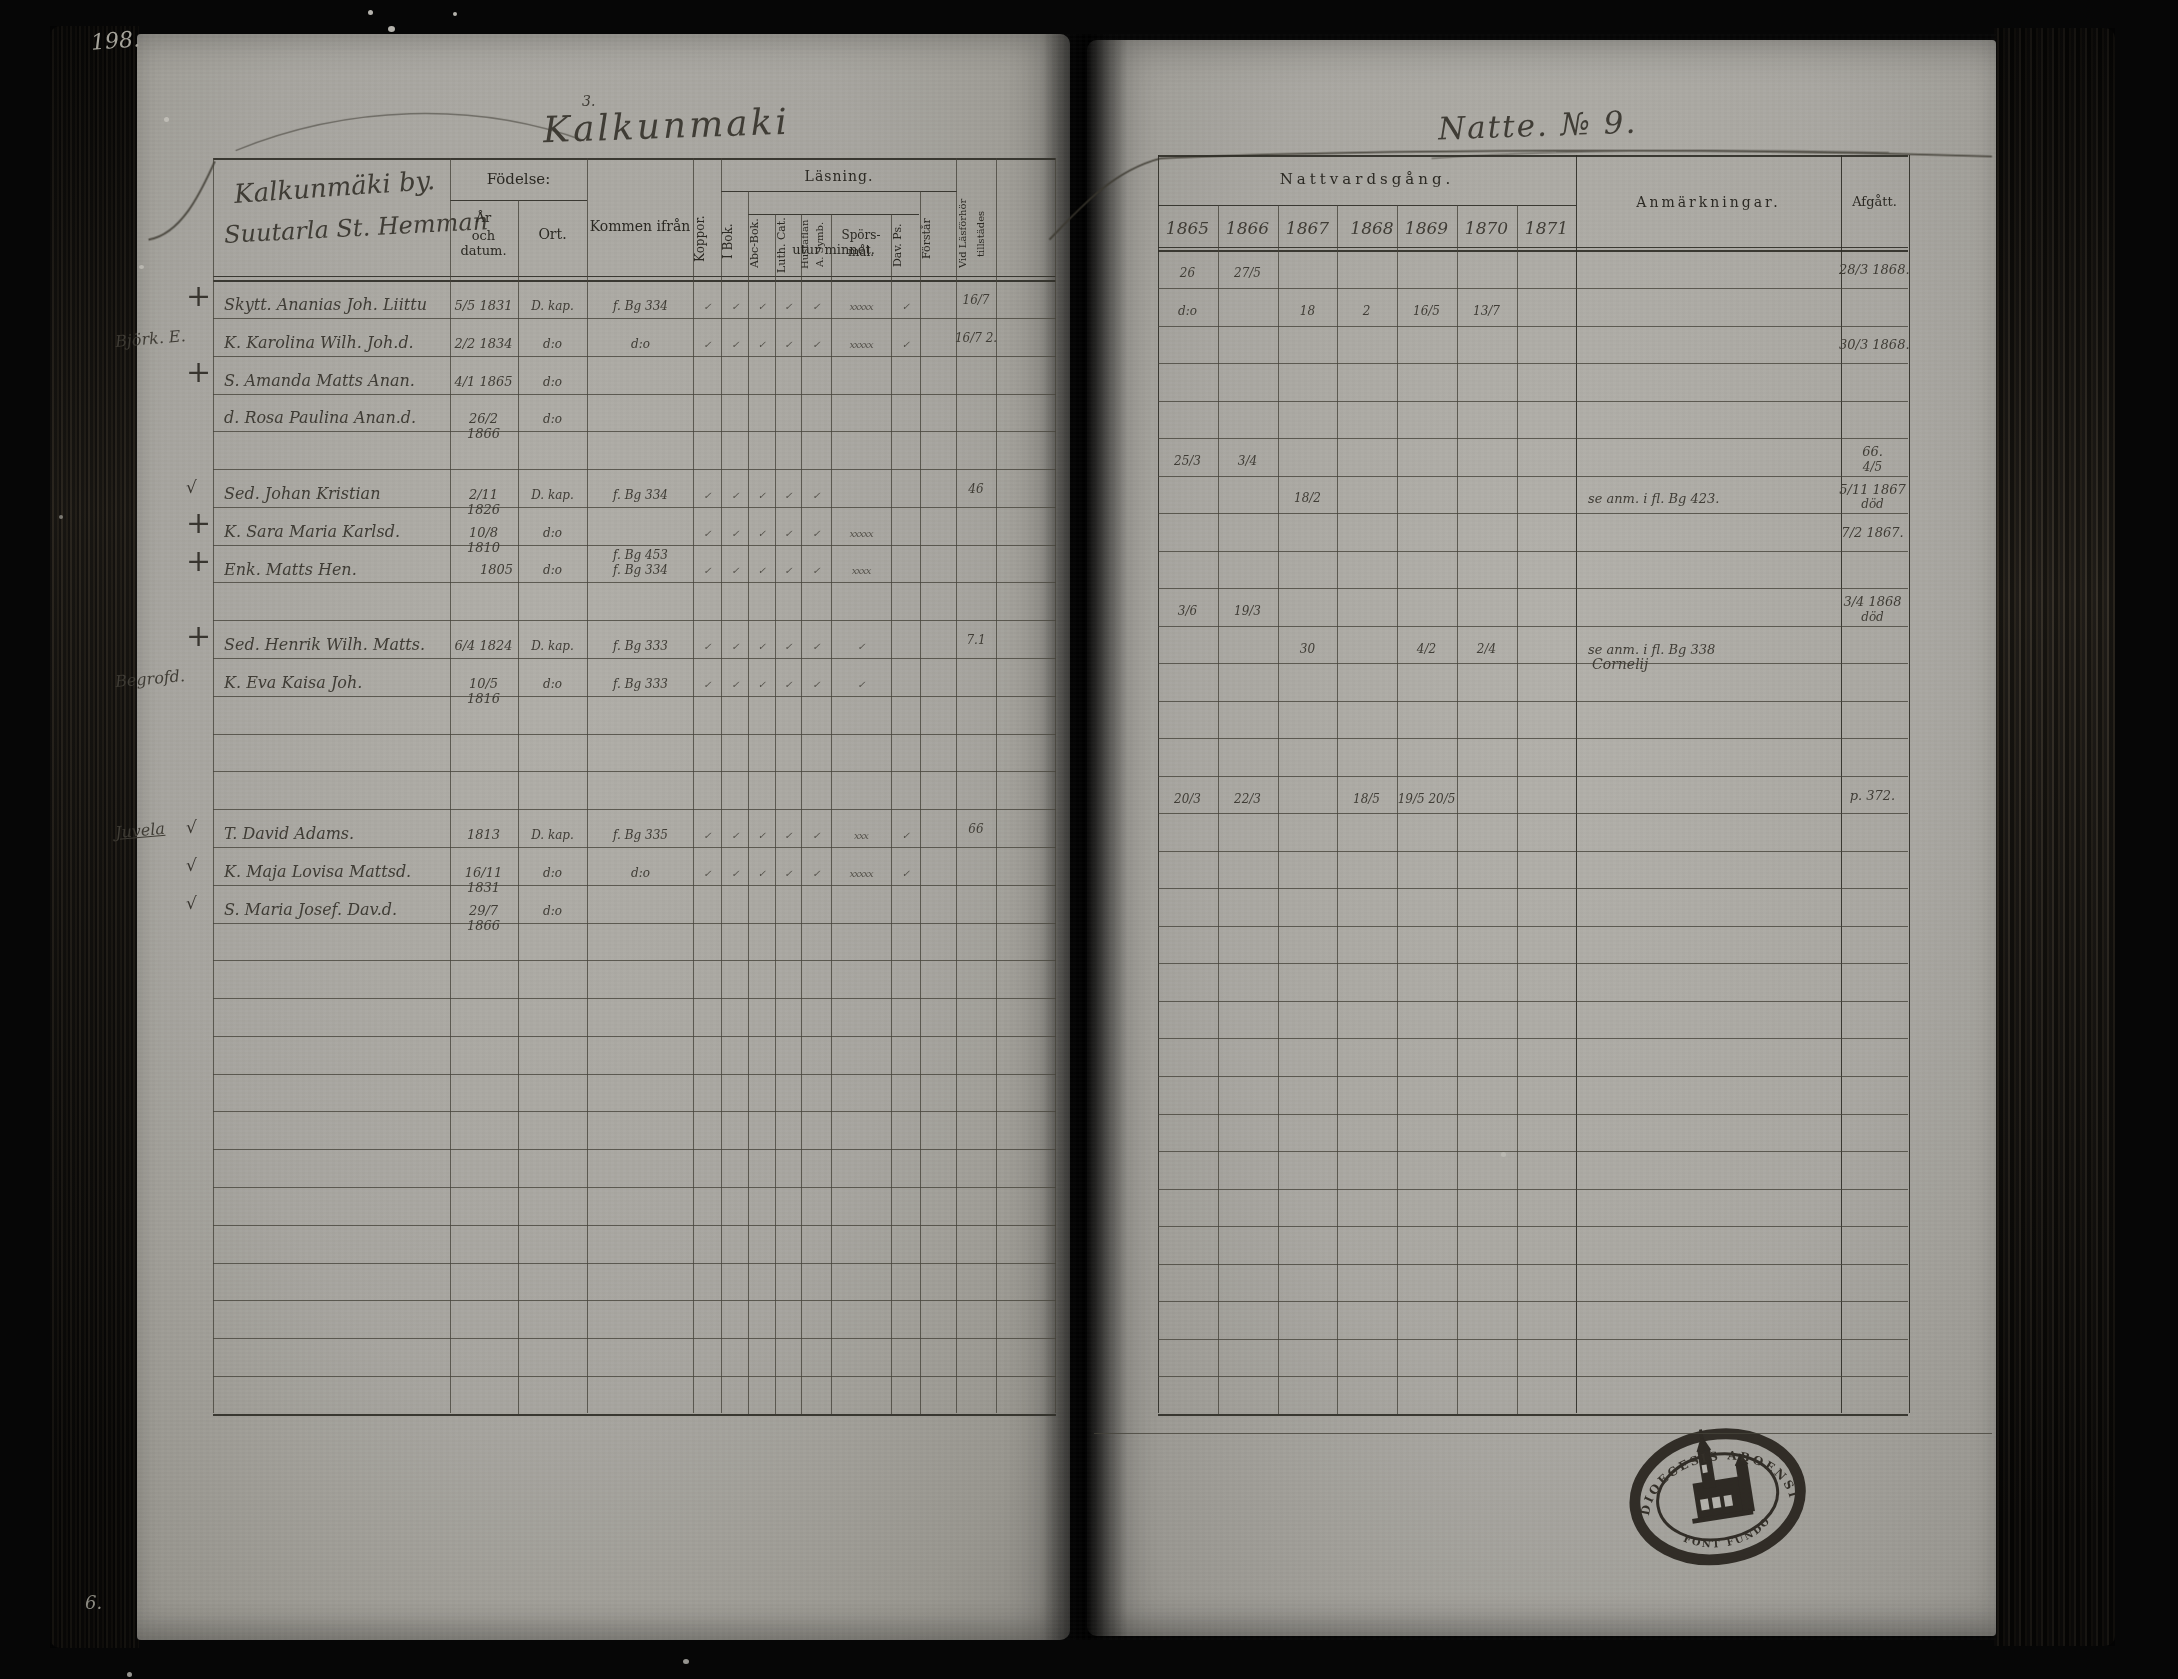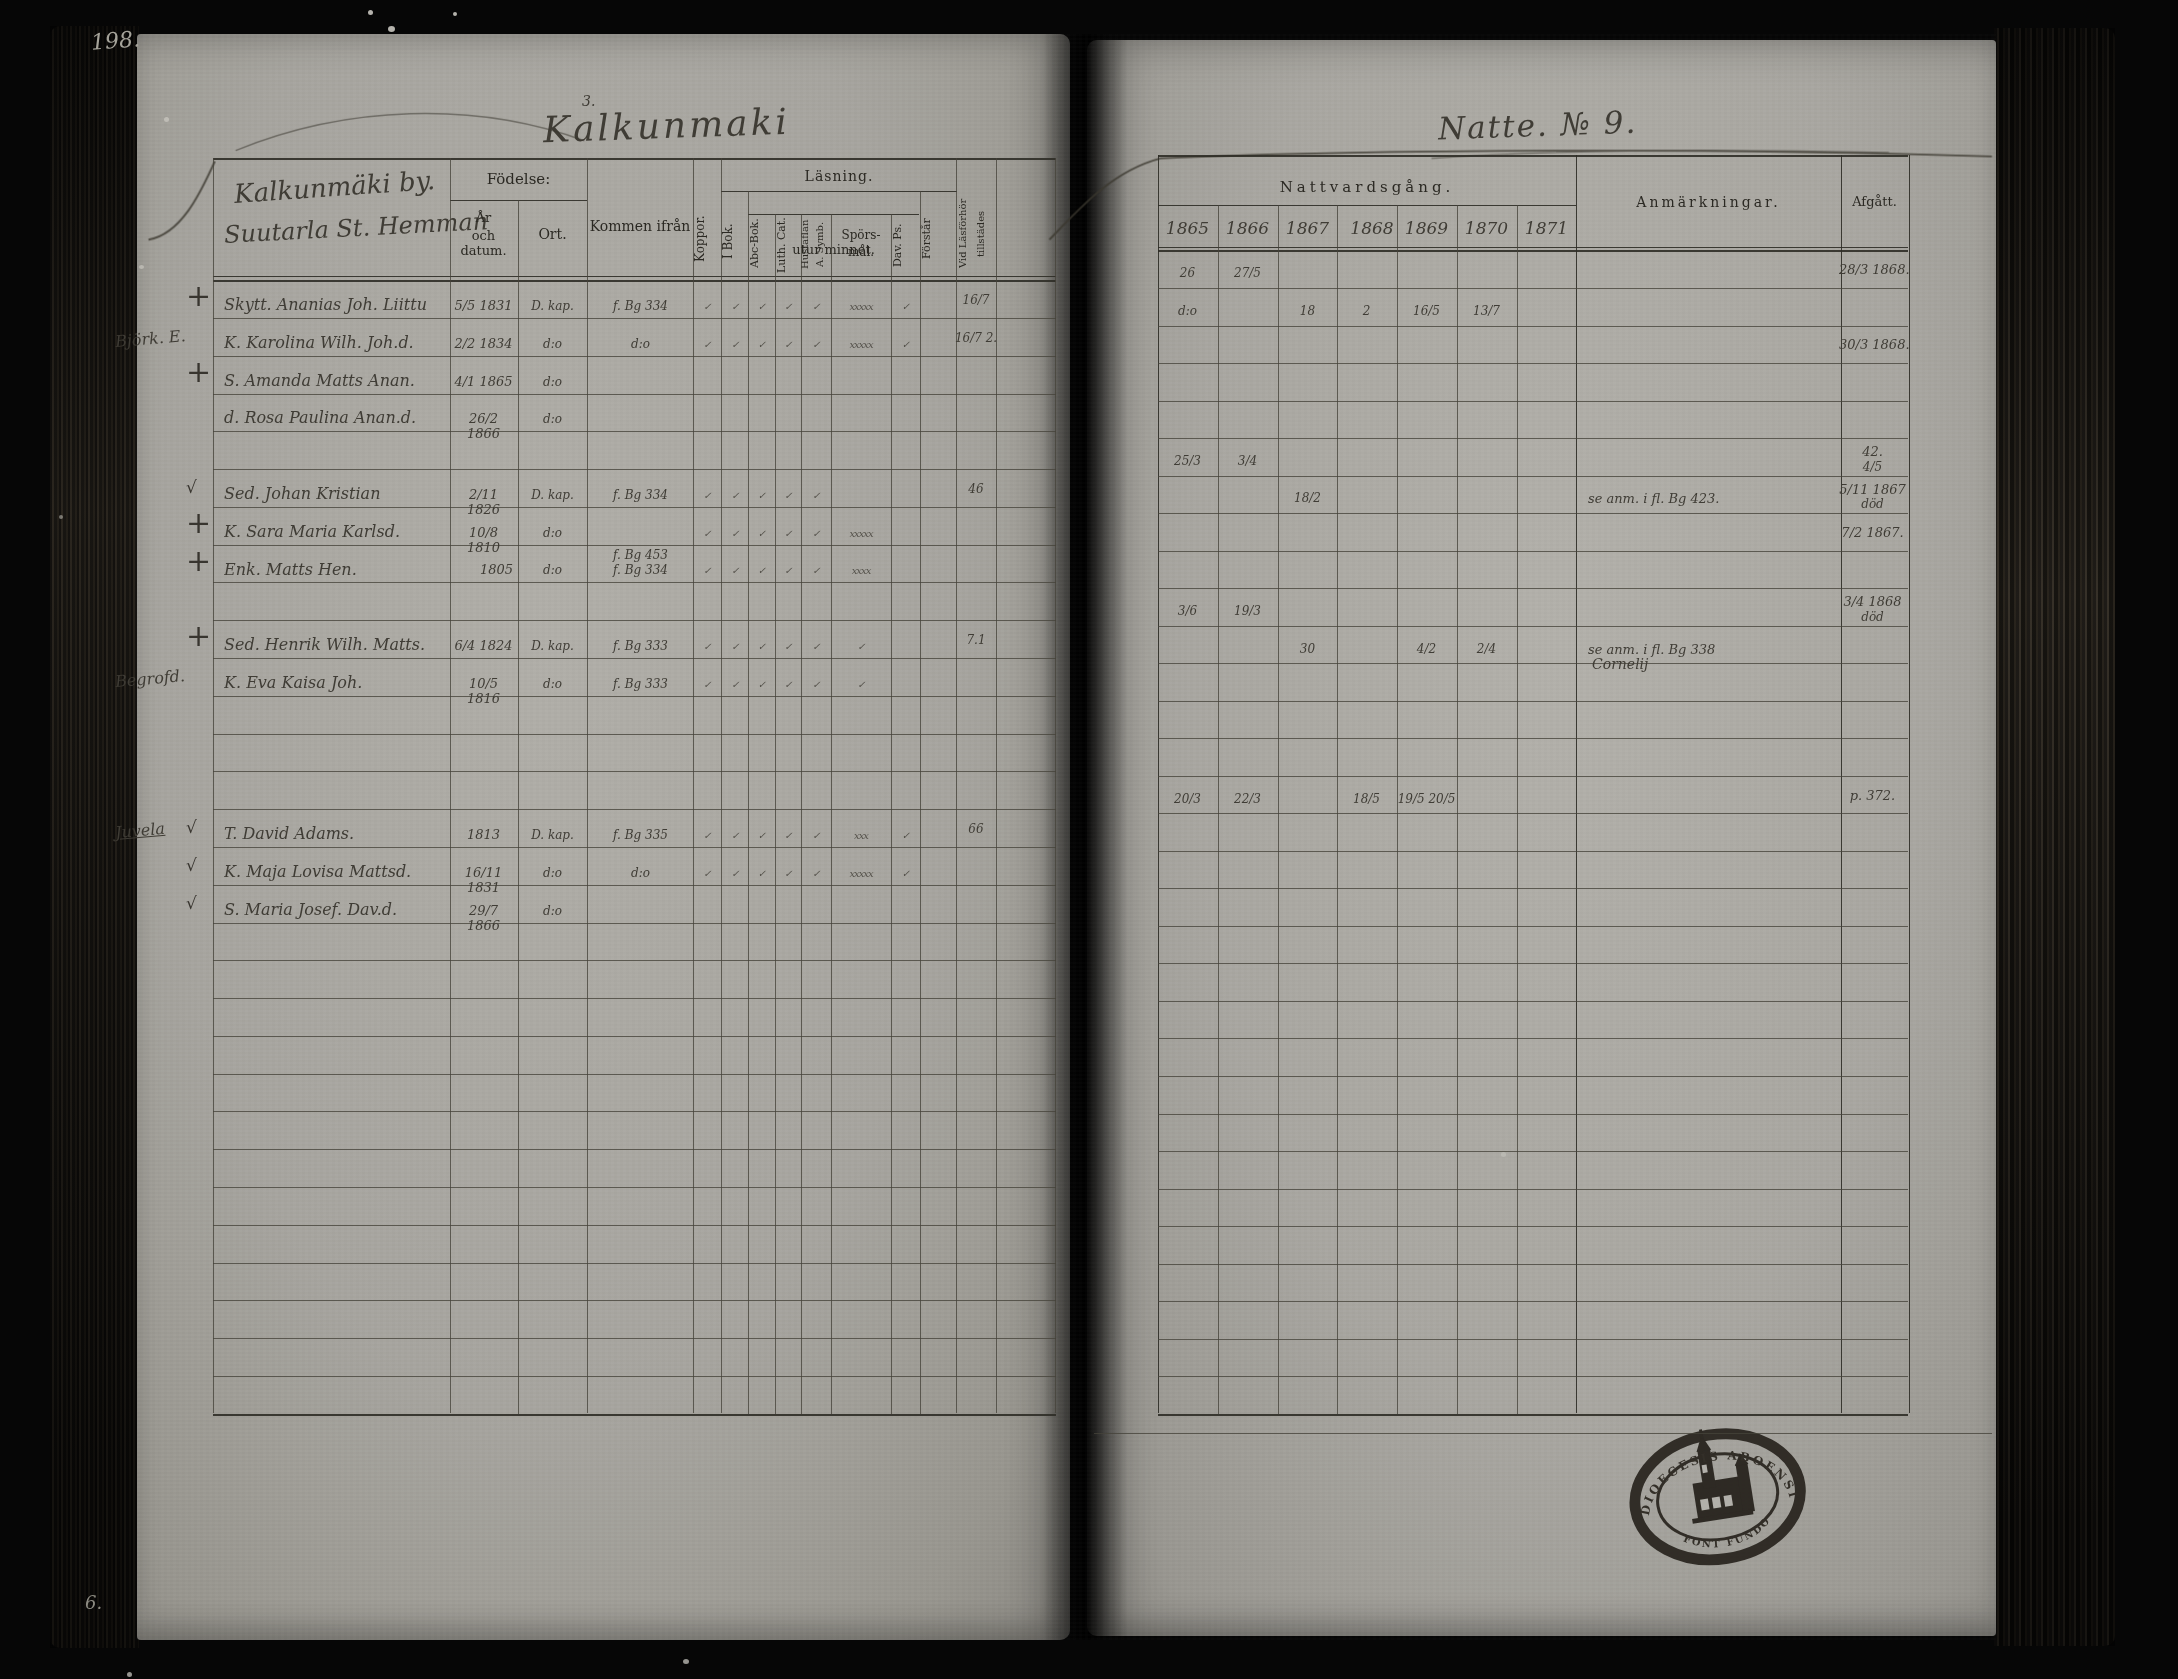--- a/index.html
+++ b/index.html
@@ -66,21 +66,21 @@
   <div class="pr vlab" style="left:776px;top:216px;width:24px;height:59px;font-size:11px;">Luth. Cat.</div>
   <div class="pr vlab" style="left:800px;top:214px;width:16px;height:61px;font-size:10px;">Hustaflan</div>
   <div class="pr vlab" style="left:815px;top:214px;width:15px;height:61px;font-size:10px;">A. Symb.</div>
   <div class="pr center" style="left:831px;top:228px;width:60px;font-size:12px;">Spörs-</div>
   <div class="pr center" style="left:831px;top:245px;width:60px;font-size:12px;">mål.</div>
   <div class="pr vlab" style="left:892px;top:216px;width:27px;height:59px;font-size:11px;">Dav. Ps.</div>
   <div class="pr vlab" style="left:921px;top:202px;width:35px;height:73px;font-size:11px;">Förstår</div>
   <div class="pr vlab" style="left:958px;top:190px;width:18px;height:87px;font-size:10px;">Vid Läsförhör</div>
   <div class="pr vlab" style="left:976px;top:190px;width:18px;height:87px;font-size:10px;">tillstädes</div>
 
-  <div class="pr center" style="left:1158px;top:170px;width:418px;font-size:15px;letter-spacing:4px;margin-top:8px;">Nattvardsgång.</div>
+  <div class="pr center" style="left:1158px;top:170px;width:418px;font-size:15px;letter-spacing:4px;">Nattvardsgång.</div>
   <div class="pr center" style="left:1576px;top:194px;width:265px;font-size:14px;letter-spacing:3px;">Anmärkningar.</div>
   <div class="pr center" style="left:1841px;top:194px;width:67px;font-size:13px;">Afgått.</div>
 
   <div class="speck" style="left:368px;top:10px;width:5px;height:5px;"></div>
   <div class="speck" style="left:388px;top:26px;width:7px;height:6px;"></div>
   <div class="speck" style="left:453px;top:12px;width:4px;height:4px;"></div>
   <div class="speck" style="left:164px;top:117px;width:5px;height:5px;opacity:.6;"></div>
   <div class="speck" style="left:59px;top:515px;width:4px;height:4px;opacity:.5;"></div>
   <div class="speck" style="left:139px;top:265px;width:5px;height:4px;opacity:.55;"></div>
   <div class="speck" style="left:1501px;top:1152px;width:5px;height:5px;opacity:.4;"></div>
@@ -328,21 +328,21 @@
     <div class="hw center" style="left: 1337px; top: 304px; width: 59px; font-size: 12px;">2</div>
     <div class="hw center" style="left: 1397px; top: 304px; width: 59px; font-size: 12px;">16/5</div>
     <div class="hw center" style="left: 1457px; top: 304px; width: 59px; font-size: 12px;">13/7</div>
     <div class="ln" style="left: 1158px; top: 363px; width: 750px; height: 1px;"></div>
     <div class="hw center" style="left: 1839px; top: 337px; width: 67px; font-size: 13px; white-space: nowrap;">30/3 1868.</div>
     <div class="ln" style="left: 1158px; top: 401px; width: 750px; height: 1px;"></div>
     <div class="ln" style="left: 1158px; top: 438px; width: 750px; height: 1px;"></div>
     <div class="ln" style="left: 1158px; top: 476px; width: 750px; height: 1px;"></div>
     <div class="hw center" style="left: 1158px; top: 454px; width: 59px; font-size: 12px;">25/3</div>
     <div class="hw center" style="left: 1218px; top: 454px; width: 59px; font-size: 12px;">3/4</div>
-    <div class="hw center" style="left: 1839px; top: 444px; width: 67px; font-size: 13px; white-space: nowrap;">42.</div>
+    <div class="hw center" style="left: 1839px; top: 444px; width: 67px; font-size: 13px; white-space: nowrap;">66.</div>
     <div class="hw center" style="left: 1839px; top: 460px; width: 67px; font-size: 12px;">4/5</div>
     <div class="ln" style="left: 1158px; top: 513px; width: 750px; height: 1px;"></div>
     <div class="hw center" style="left: 1278px; top: 491px; width: 59px; font-size: 12px;">18/2</div>
     <div class="hw" style="left: 1588px; top: 491px; width: 248px; font-size: 13px;">se anm. i fl. Bg 423.</div>
     <div class="hw center" style="left: 1839px; top: 482px; width: 67px; font-size: 13px; white-space: nowrap;">5/11 1867</div>
     <div class="hw center" style="left: 1839px; top: 497px; width: 67px; font-size: 12px;">död</div>
     <div class="ln" style="left: 1158px; top: 551px; width: 750px; height: 1px;"></div>
     <div class="hw center" style="left: 1839px; top: 525px; width: 67px; font-size: 13px; white-space: nowrap;">7/2 1867.</div>
     <div class="ln" style="left: 1158px; top: 588px; width: 750px; height: 1px;"></div>
     <div class="ln" style="left: 1158px; top: 626px; width: 750px; height: 1px;"></div>

